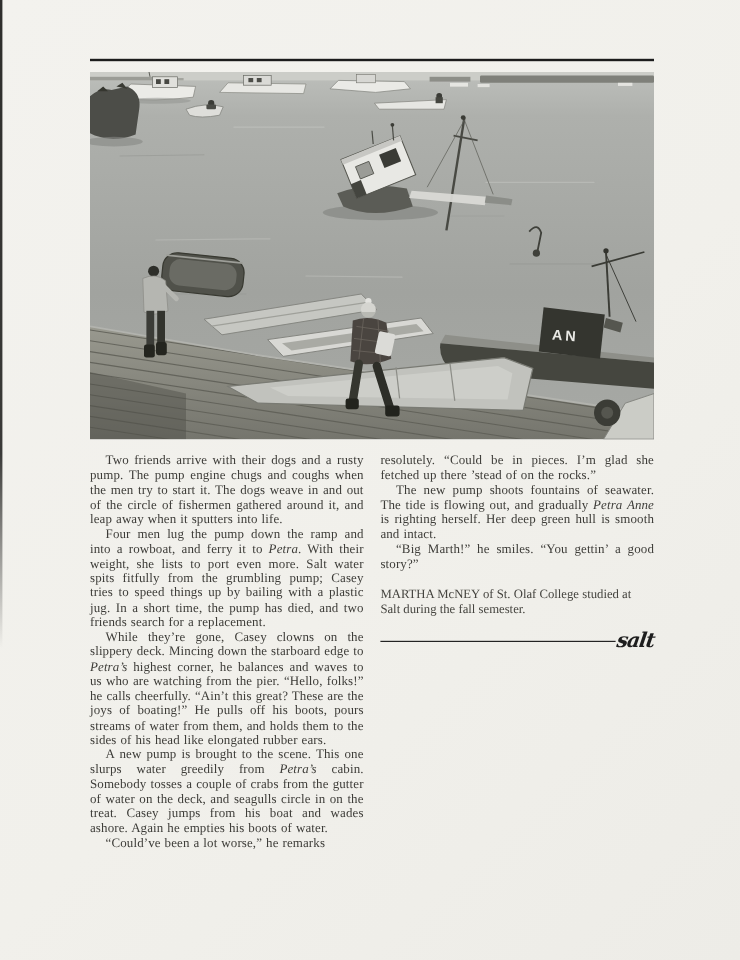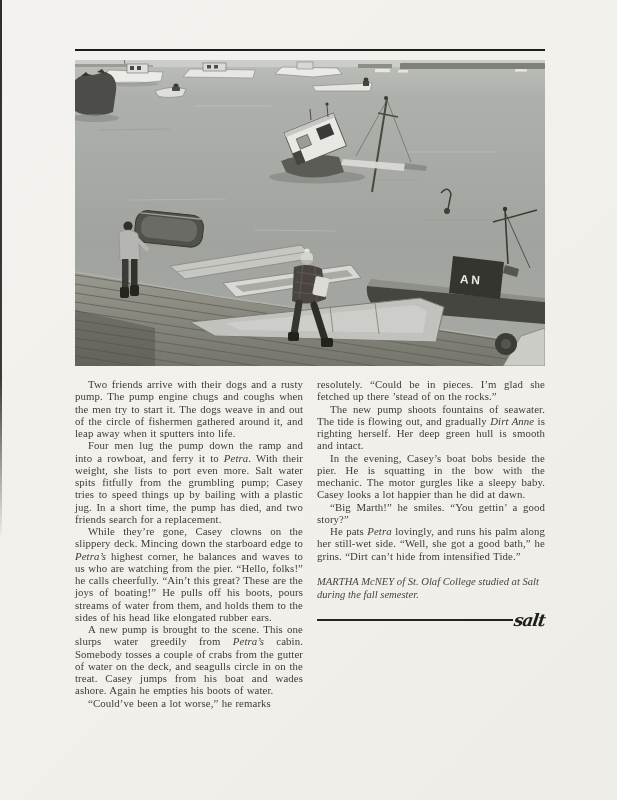--- a/index.html
+++ b/index.html
@@ -38,21 +38,20 @@
     line-height:12.25px;
     text-align:justify;
     color:#3d3c38;
     letter-spacing:0.1px;
     word-spacing:0.5px;
     hyphens:auto;
   }
   .para.indent{text-indent:13px;}
   .credit{
     margin-top:13px;
-    font-style:italic;
     font-size:10.6px;
     line-height:13px;
     color:#45443f;
     text-align:left;
   }
   .sigline{
     margin-top:11px;
     display:flex;align-items:center;
   }
   .sigline .rule{flex:1;height:1.6px;background:#232323;}
@@ -285,24 +284,22 @@
   <div class="columns">
     <div class="col">
       <p class="para indent">Two friends arrive with their dogs and a rusty pump. The pump engine chugs and coughs when the men try to start it. The dogs weave in and out of the circle of fishermen gathered around it, and leap away when it sputters into life.</p>
       <p class="para indent">Four men lug the pump down the ramp and into a rowboat, and ferry it to <em>Petra</em>. With their weight, she lists to port even more. Salt water spits fitfully from the grumbling pump; Casey tries to speed things up by bailing with a plastic jug. In a short time, the pump has died, and two friends search for a replacement.</p>
       <p class="para indent">While they’re gone, Casey clowns on the slippery deck. Mincing down the starboard edge to <em>Petra’s</em> highest corner, he balances and waves to us who are watching from the pier. “Hello, folks!” he calls cheerfully. “Ain’t this great? These are the joys of boating!” He pulls off his boots, pours streams of water from them, and holds them to the sides of his head like elongated rubber ears.</p>
       <p class="para indent">A new pump is brought to the scene. This one slurps water greedily from <em>Petra’s</em> cabin. Somebody tosses a couple of crabs from the gutter of water on the deck, and seagulls circle in on the treat. Casey jumps from his boat and wades ashore. Again he empties his boots of water.</p>
       <p class="para indent">“Could’ve been a lot worse,” he remarks</p>
     </div>
     <div class="col">
       <p class="para">resolutely. “Could be in pieces. I’m glad she fetched up there ’stead of on the rocks.”</p>
-      <p class="para indent">The new pump shoots fountains of seawater. The tide is flowing out, and gradually <em>Dirt Anne</em> is righting herself. Her deep green hull is smooth and intact.</p>
-      <p class="para indent">In the evening, Casey’s boat bobs beside the pier. He is squatting in the bow with the mechanic. The motor gurgles like a sleepy baby. Casey looks a lot happier than he did at dawn.</p>
+      <p class="para indent">The new pump shoots fountains of seawater. The tide is flowing out, and gradually <em>Petra Anne</em> is righting herself. Her deep green hull is smooth and intact.</p>
       <p class="para indent">“Big Marth!” he smiles. “You gettin’ a good story?”</p>
-      <p class="para indent">He pats <em>Petra</em> lovingly, and runs his palm along her still-wet side. “Well, she got a good bath,” he grins. “Dirt can’t hide from intensified Tide.”</p>
 
       <div class="credit">MARTHA McNEY of St. Olaf College studied at Salt during the fall semester.</div>
 
       <div class="sigline">
         <div class="rule"></div>
         <div class="salt-script">salt</div>
       </div>
     </div>
   </div>
 

